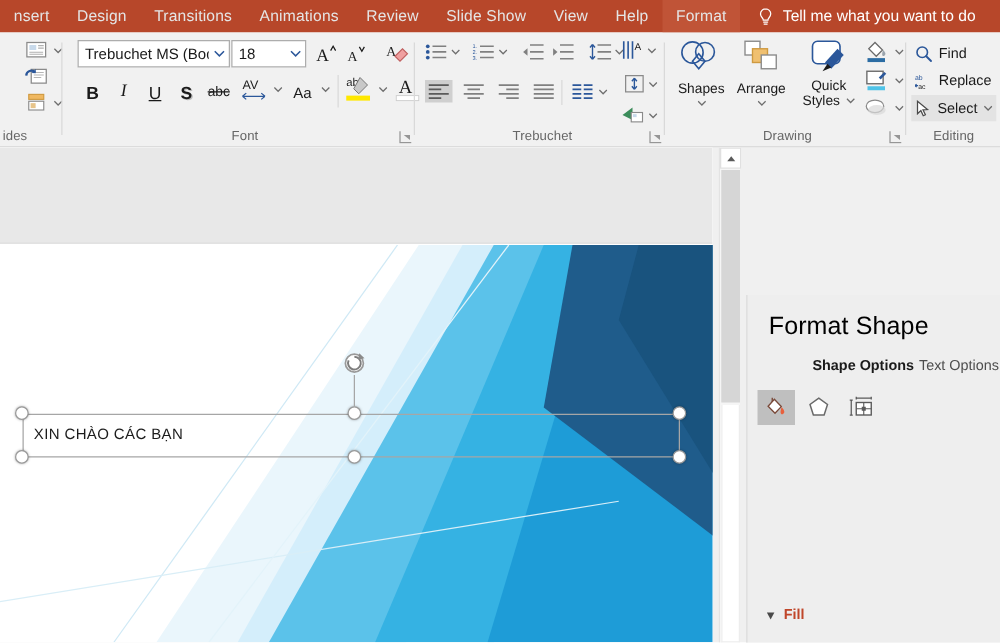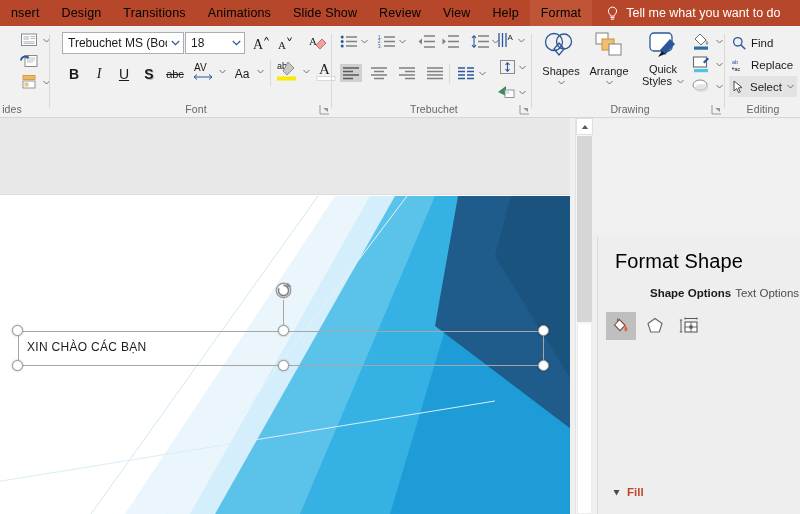--- a/index.html
+++ b/index.html
@@ -14,21 +14,21 @@
   }
 
   
   .tabbar {
     position:absolute; left:0; top:0; width:800px; height:26px;
     background:#b7472a;
     display:flex; align-items:center;
     color:#ffffff;
   }
   .tab {
-    font-size:12.5px; color:#000000; padding:4px 11px 5px 11px;
+    font-size:12.5px; color:#e5e5e5; padding:4px 11px 5px 11px;
     white-space:nowrap; line-height:16px; letter-spacing:.15px;
     height:26px; display:flex; align-items:center;
   }
   .tab.active { background:#c05437; }
   .tellme {
     display:flex; align-items:center; gap:7px; margin-left:14px;
     font-size:12.5px; color:#ffffff; white-space:nowrap;
   }
   .bulb { width:13px; height:15px; display:block; }
 
@@ -192,24 +192,24 @@
   <div class="tab">
       <span>Design</span>
     </div>
   <div class="tab">
       <span>Transitions</span>
     </div>
   <div class="tab">
       <span>Animations</span>
     </div>
   <div class="tab">
+      <span>Review</span>
+    </div>
+  <div class="tab">
       <span>Slide Show</span>
-    </div>
-  <div class="tab">
-      <span>Review</span>
     </div>
   <div class="tab">
       <span>View</span>
     </div>
   <div class="tab">
       <span>Help</span>
     </div>
   <div class="tab active">
       <span>Format</span>
     </div>

